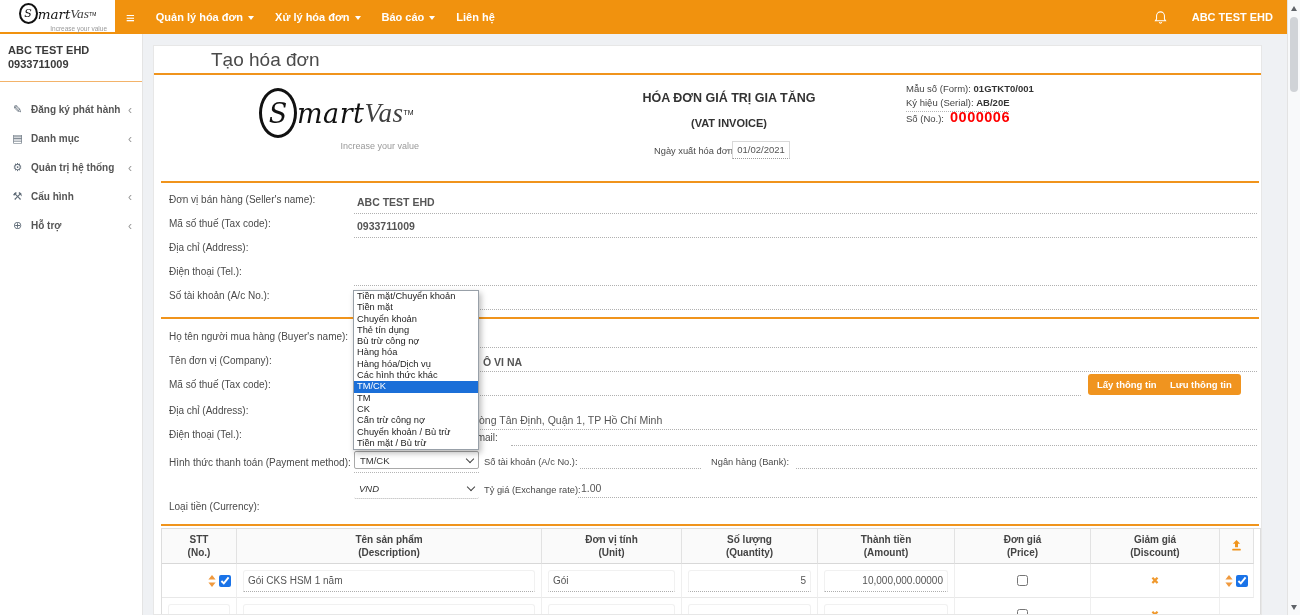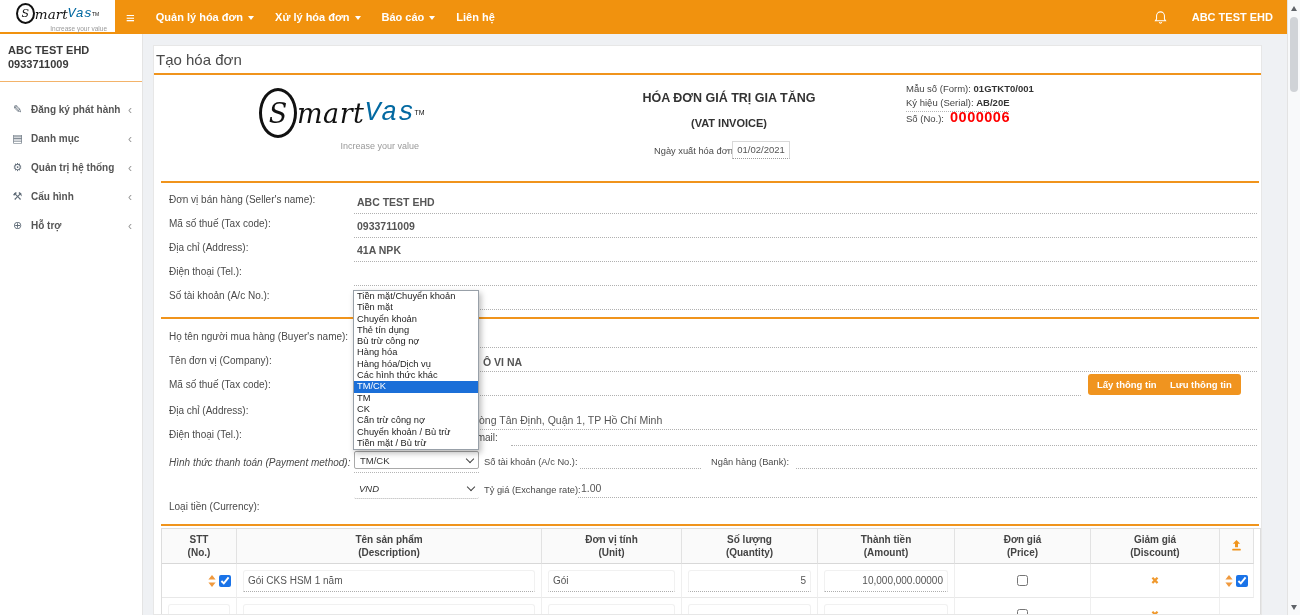--- a/index.html
+++ b/index.html
@@ -8,21 +8,21 @@
   .abs{position:absolute;}
 
   
   .logo-box{position:absolute;left:0;top:0;width:115px;height:34px;background:#fff;
             border-bottom:2px solid #f1920e;box-sizing:border-box;padding-top:3px;text-align:center;}
   .logo-line-sm{display:flex;align-items:center;justify-content:center;line-height:16px;}
   .logo-s{display:inline-flex;align-items:center;justify-content:center;border:2px solid #111;
           border-radius:50%;font-family:"DejaVu Serif","Liberation Serif",serif;font-style:italic;color:#111;}
   .logo-s-sm{width:15px;height:17px;font-size:11px;}
   .logo-mart{font-family:"DejaVu Serif","Liberation Serif",serif;font-style:italic;color:#111;}
-  .logo-vas{font-family:Liberation Mono, monospace;font-style:italic;color:#0369a1;}
+  .logo-vas{font-family:Liberation Serif, serif;font-style:italic;color:#404040;}
   .logo-mart-sm,.logo-vas-sm{font-size:13.5px;}
   .logo-tm{color:#111;}
   .logo-tm-sm{font-size:5px;vertical-align:top;}
   .logo-tag{color:#999;}
   .logo-tag-sm{font-size:6.5px;text-align:right;padding-right:8px;margin-top:1px;}
 
   .navbar{position:absolute;left:115px;top:0;width:1172px;height:34px;background:#f1920e;
           display:flex;align-items:center;color:#fff;}
   .hamburger{margin-left:11px;font-size:15px;font-weight:bold;cursor:pointer;}
   .nav-item{margin-left:21px;font-size:11px;font-weight:bold;display:flex;align-items:center;cursor:pointer;white-space:nowrap;}
@@ -41,21 +41,21 @@
   .side-menu{margin-top:13px;}
   .side-item{height:29px;display:flex;align-items:center;padding:0 10px;cursor:pointer;}
   .side-icon{width:15px;font-size:11px;color:#5f6b77;text-align:center;}
   .side-label{margin-left:6px;font-size:10px;font-weight:bold;color:#555;white-space:nowrap;text-align:center;}
   .side-chev{margin-left:auto;color:#999;font-size:12px;line-height:10px;}
 
   
   .card{position:absolute;left:153px;top:45px;width:1109px;height:570px;background:#fff;
         border:1px solid #e7e7e7;box-sizing:border-box;overflow:hidden;}
   .card-header{height:27px;border-bottom:2px solid #f0941c;display:flex;align-items:center;}
-  .card-title{font-size:15px;color:#4a4a4a;padding-left:2px;}
+  .card-title{font-size:19px;color:#4a4a4a;padding-left:9px;margin-left:48px;}
 
   
   .biglogo{left:105px;top:42px;width:290px;}
   .logo-line-lg{display:flex;align-items:center;}
   .logo-s-lg{width:32px;height:44px;font-size:27px;border-width:3px;}
   .logo-mart-lg,.logo-vas-lg{font-size:27px;letter-spacing:.5px;}
   .logo-tm-lg{font-size:7px;vertical-align:top;line-height:10px;}
   .logo-tag-lg{font-size:9px;text-align:right;width:160px;margin-top:3px;}
 
   .inv-title{left:470px;top:45px;width:210px;text-align:center;font-size:12.5px;font-weight:bold;color:#333;}
@@ -225,21 +225,20 @@
       <span class="inv-no-val">0000006</span>
     </div>
 
     <div class="abs divider" style="left:7px;top:135px;width:1098px;"></div>
 
     <span class="abs lbl" style="left:15px;top:148px;">Đơn vị bán hàng (Seller's name):</span>
     <div class="field bold" style="left:200px;top:150px;width:903px;height:18px;">ABC TEST EHD</div>
     <span class="abs lbl" style="left:15px;top:172px;">Mã số thuế (Tax code):</span>
     <div class="field bold" style="left:200px;top:174px;width:903px;height:18px;">0933711009</div>
     <span class="abs lbl" style="left:15px;top:196px;">Địa chỉ (Address):</span>
-    <div class="field bold" style="left:200px;top:198px;width:903px;height:18px;">41A NPK</div>
     <span class="abs lbl" style="left:15px;top:220px;">Điện thoại (Tel.):</span>
     <div class="field bold" style="left:200px;top:222px;width:903px;height:18px;"></div>
     <span class="abs lbl" style="left:15px;top:244px;">Số tài khoản (A/c No.):</span>
     <div class="field bold" style="left:200px;top:246px;width:903px;height:18px;"></div>
 
     <div class="abs divider" style="left:7px;top:271px;width:1098px;"></div>
 
     <span class="abs lbl" style="left:15px;top:285px;">Họ tên người mua hàng (Buyer's name):</span>
     <div class="field" style="left:200px;top:286px;width:903px;height:16px;"></div>
     <span class="abs lbl" style="left:15px;top:309px;">Tên đơn vị (Company):</span>
@@ -253,21 +252,21 @@
     <span class="abs lbl" style="left:15px;top:359px;">Địa chỉ (Address):</span>
     <div class="field" style="left:200px;top:360px;width:903px;height:16px;margin-top:8px;">
       <span>S</span>
       <span style="position:absolute;left:125px;">òng Tân Định, Quận 1, TP Hồ Chí Minh</span>
     </div>
     <span class="abs lbl" style="left:15px;top:383px;">Điện thoại (Tel.):</span>
     <div class="field" style="left:200px;top:384px;width:112px;height:16px;"></div>
     <span class="abs lbl" style="left:316px;top:386px;">Email:</span>
     <div class="field" style="left:357px;top:384px;width:746px;height:16px;"></div>
 
-    <span class="abs lbl" style="left:15px;top:411px;font-style:italic;">Hình thức thanh toán (Payment method):</span>
+    <span class="abs lbl" style="left:15px;top:411px;">Hình thức thanh toán (Payment method):</span>
     <div class="select" style="left:200px;top:405px;">
       <span>TM/CK</span>
       <span class="chev-down"></span>
     </div>
     <div class="abs dotline" style="left:200px;top:426px;width:125px;"></div>
     <span class="abs lbl-sm" style="left:330px;top:411px;">Số tài khoản (A/c No.):</span>
     <div class="field" style="left:426px;top:407px;width:121px;height:16px;"></div>
     <span class="abs lbl-sm" style="left:557px;top:411px;">Ngân hàng (Bank):</span>
     <div class="field" style="left:642px;top:407px;width:461px;height:16px;"></div>
 

